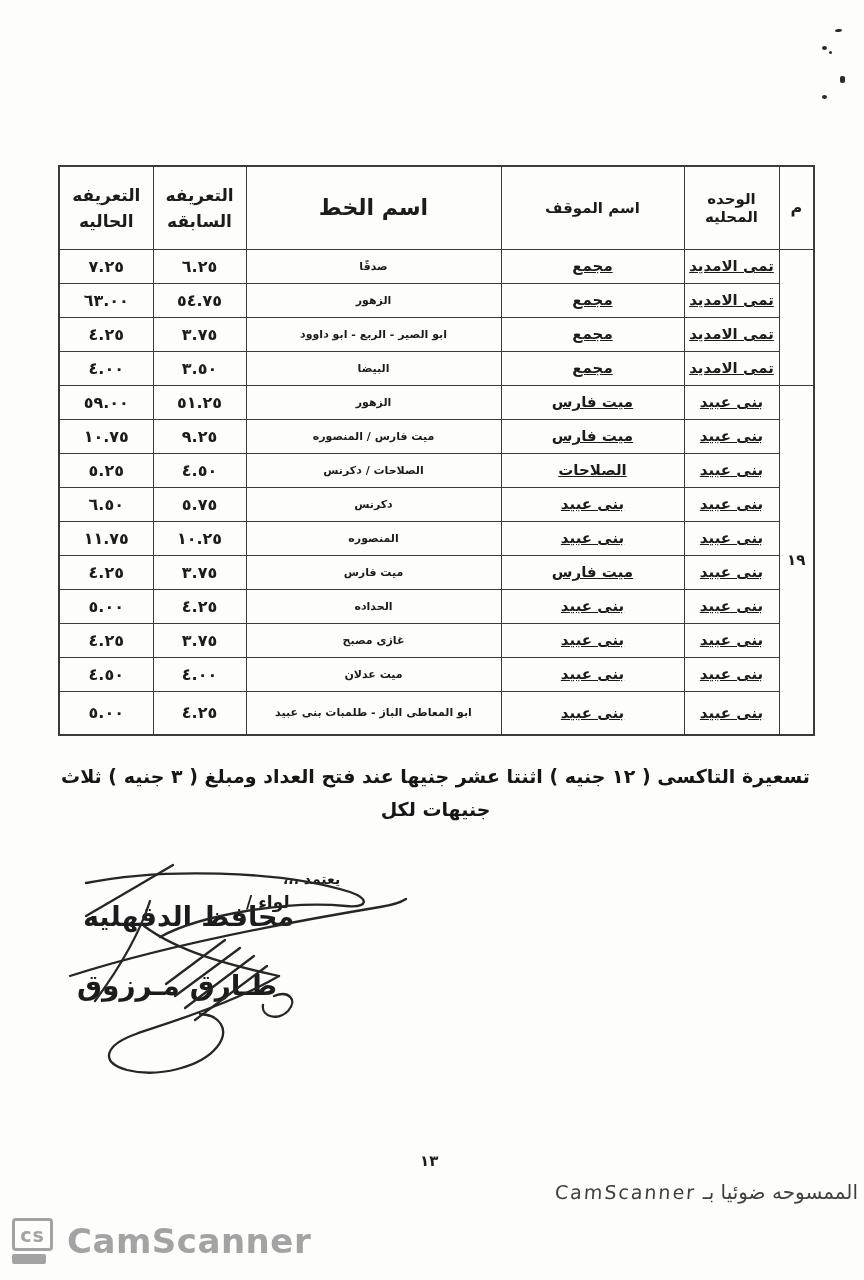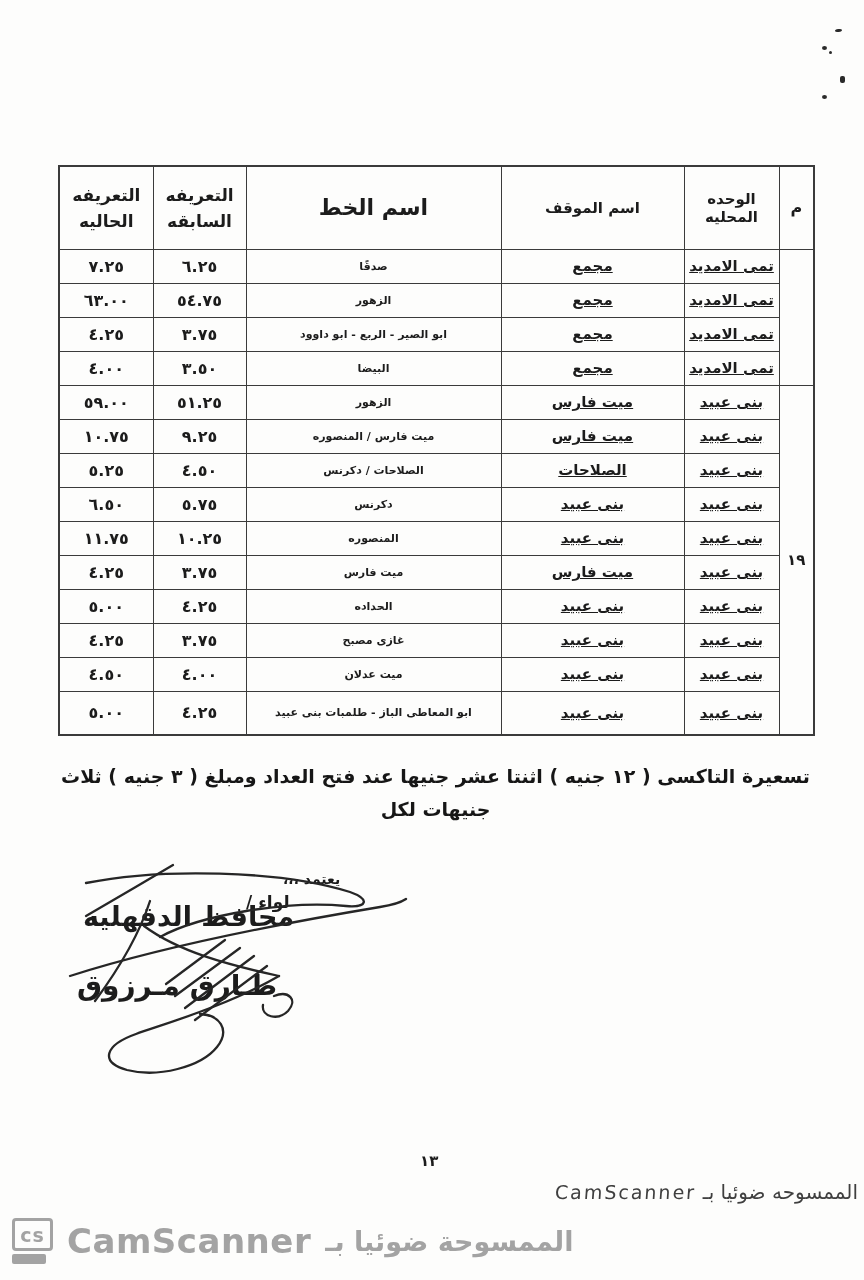--- a/index.html
+++ b/index.html
@@ -242,16 +242,15 @@
     <span>الممسوحه ضوئيا بـ</span>
     <span class="latin" dir="ltr">CamScanner</span>
   </div>
 
   <div class="brand-footer" dir="ltr">
     <div class="cs-logo">
       <div class="cs-box">cs</div>
       <div class="cs-bar"></div>
     </div>
     <div class="brand-name">CamScanner</div>
-    <div class="brand-ar">الممسوحة ضوئيا بـ</div>
   </div>
 
 </div>
 
 </body></html>

